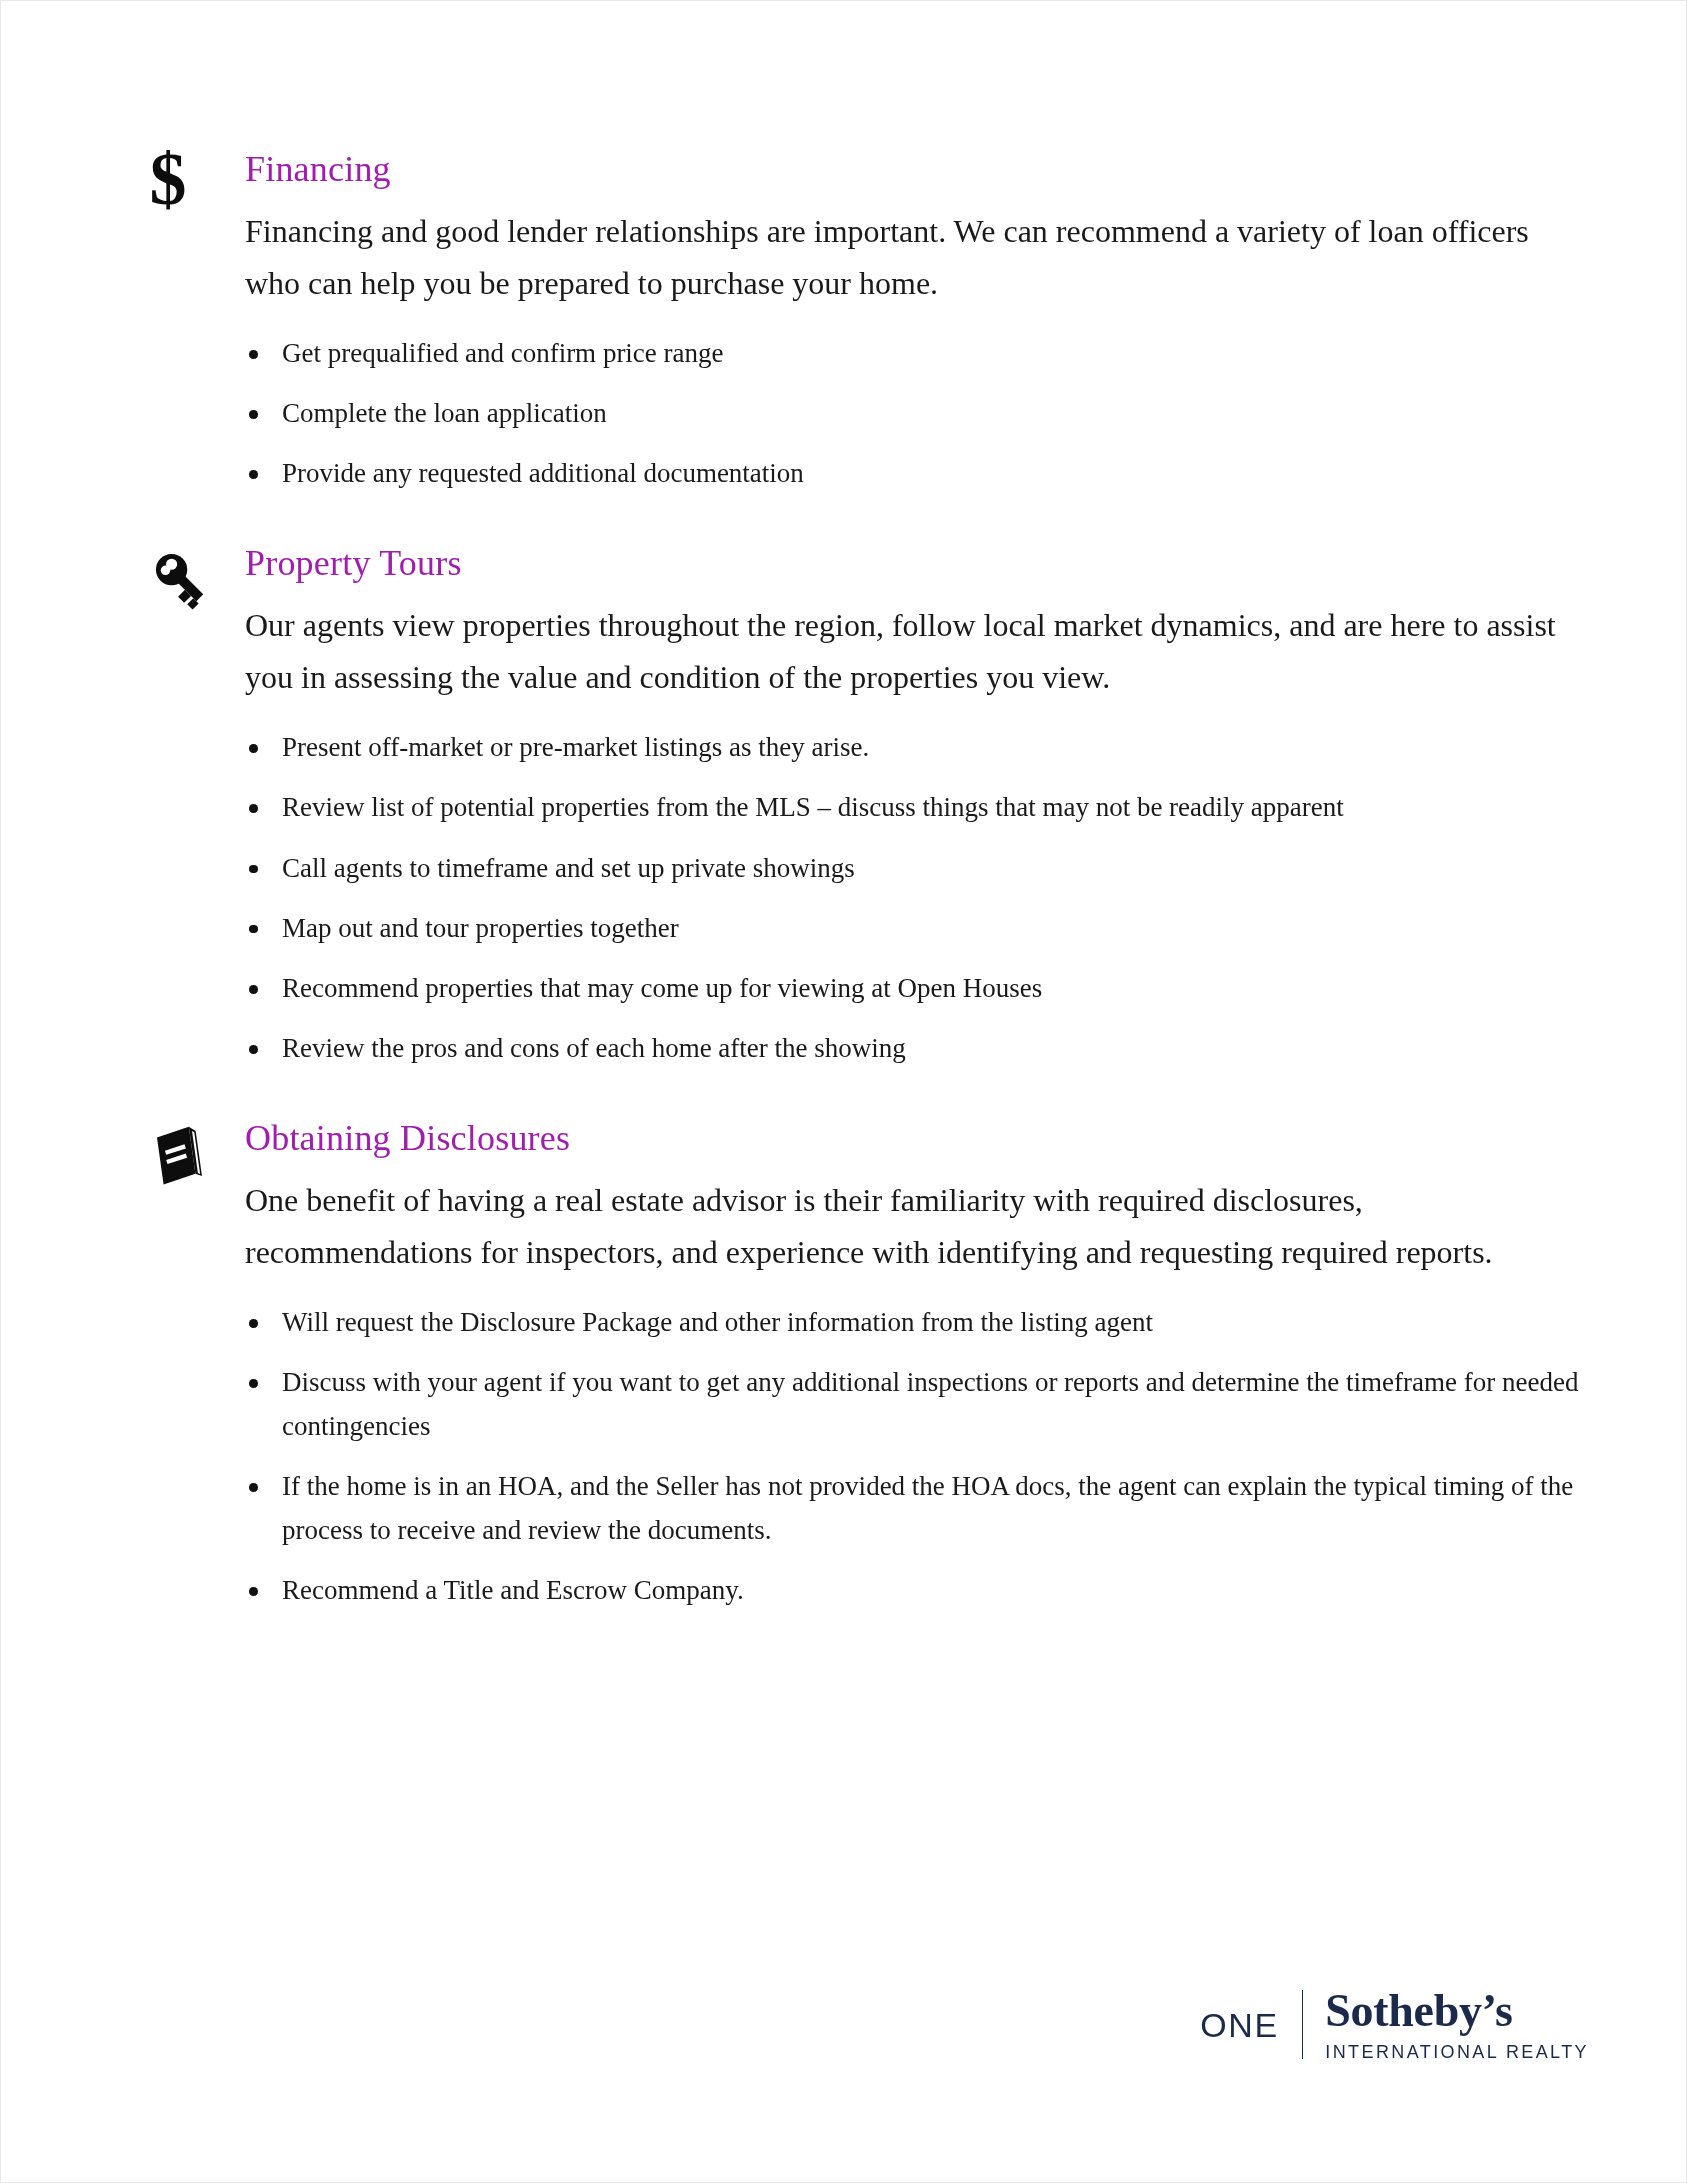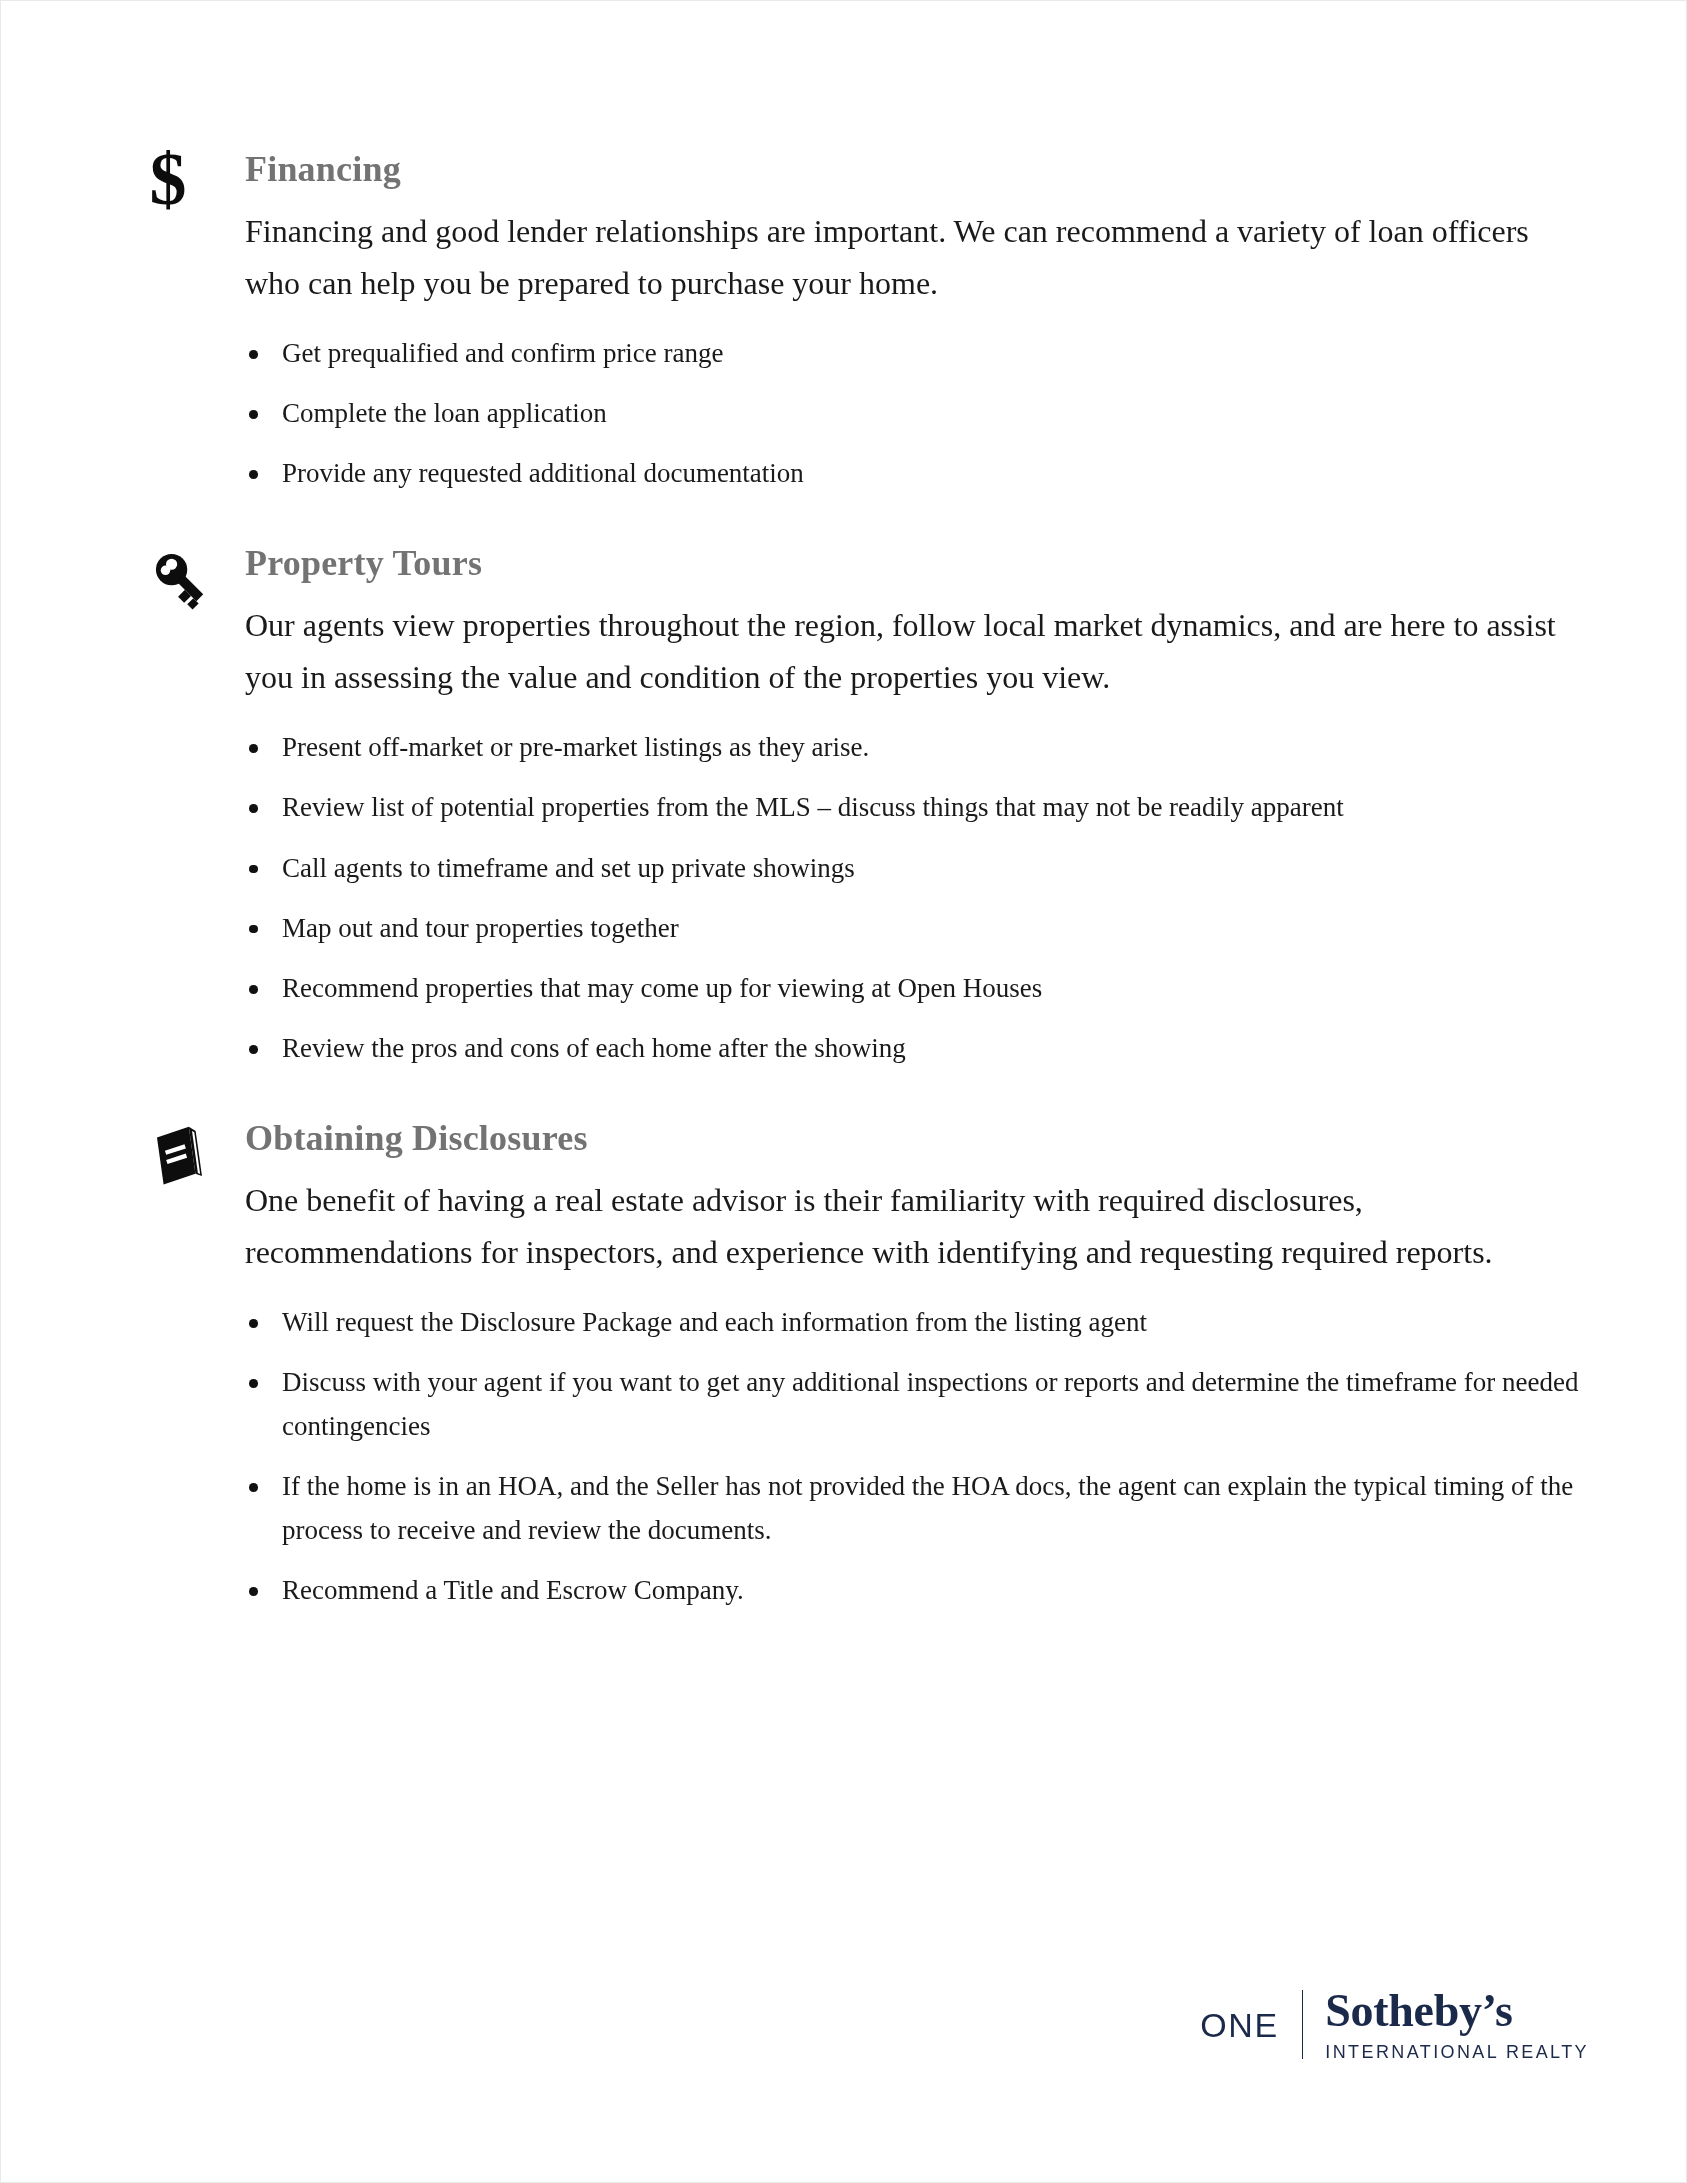--- a/index.html
+++ b/index.html
@@ -45,24 +45,24 @@
     height: 74px;
     display: flex;
     align-items: flex-start;
     justify-content: flex-start;
   }
   .section-body {
     margin-left: 98px;
   }
 
   .section-title {
-    color: #737373;
+    color: #a21caf;
     font-size: 36px;
     line-height: 1.05;
-    font-weight: 700;
+    font-weight: 400;
     letter-spacing: 0.2px;
     margin: 0 0 17px 0;
     font-family: "Liberation Serif", "DejaVu Serif", serif;
   }
 
   .section-intro {
     color: #1a1a1a;
     font-size: 32px;
     line-height: 1.62;
     margin: 0 0 22.5px 0;
@@ -219,21 +219,21 @@
 
             <rect x="18" y="26" width="20" height="4.2" fill="#ffffff" transform="rotate(-10 28 28)"></rect>
             <rect x="18" y="35" width="20" height="4.2" fill="#ffffff" transform="rotate(-10 28 37)"></rect>
           </g>
         </svg>
       </div>
       <div class="section-body">
         <h2 class="section-title">Obtaining Disclosures</h2>
         <p class="section-intro">One benefit of having a real estate advisor is their familiarity with required disclosures, recommendations for inspectors, and experience with identifying and requesting required reports.</p>
         <ul class="bullets">
-          <li>Will request the Disclosure Package and each information from the listing agent</li>
+          <li>Will request the Disclosure Package and other information from the listing agent</li>
           <li>Discuss with your agent if you want to get any additional inspections or reports and determine the timeframe for needed contingencies</li>
           <li>If the home is in an HOA, and the Seller has not provided the HOA docs, the agent can explain the typical timing of the process to receive and review the documents.</li>
           <li>Recommend a Title and Escrow Company.</li>
         </ul>
       </div>
     </div>
 
   </div>
 
   <div class="footer-logo">

